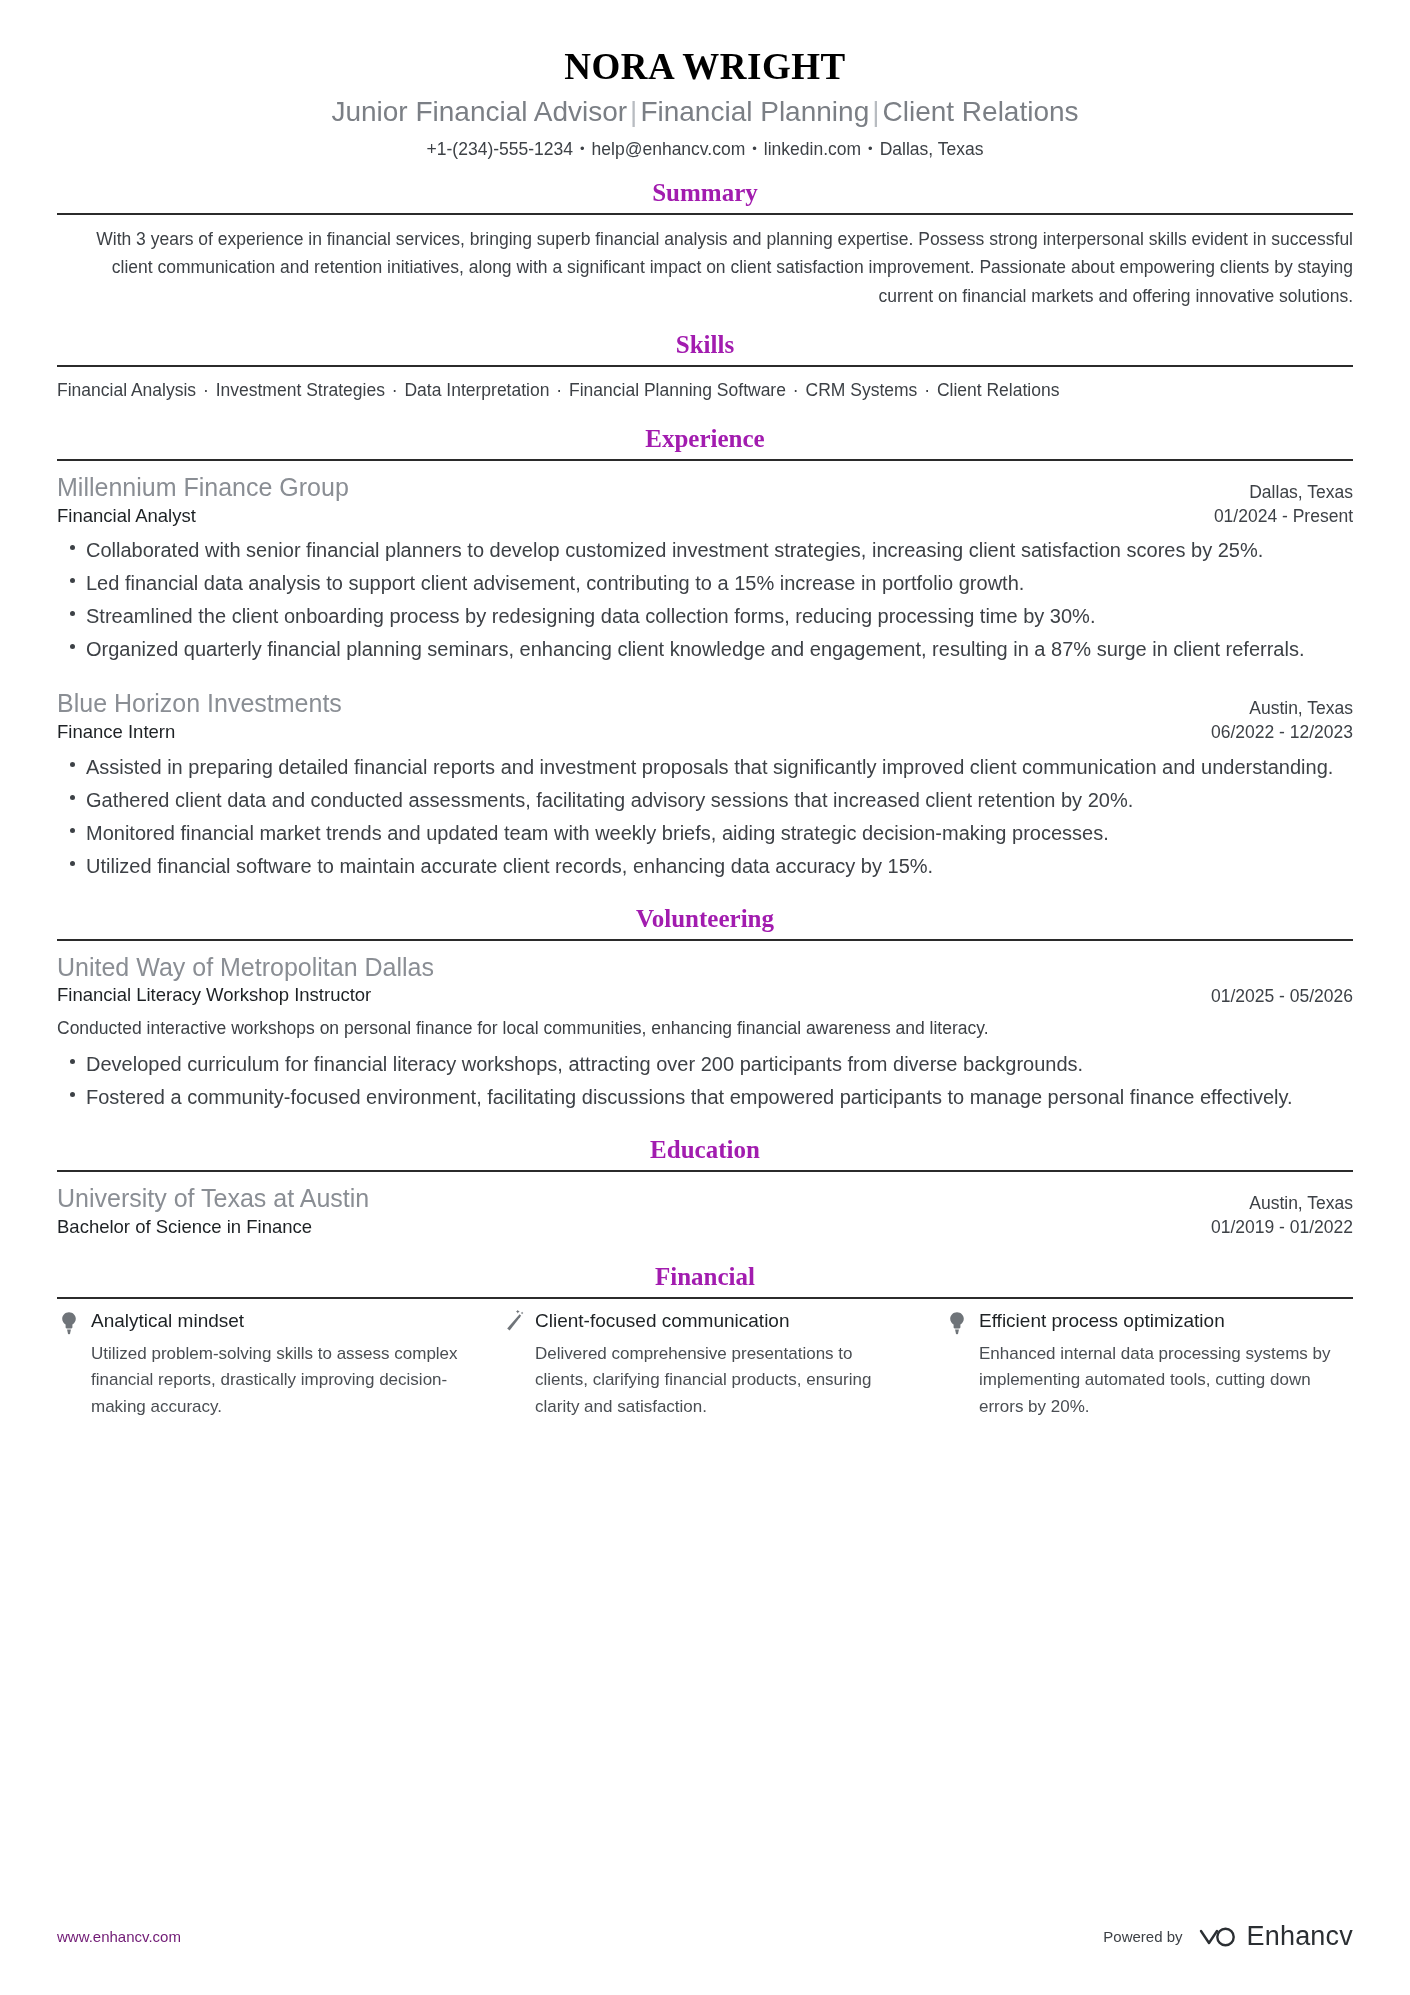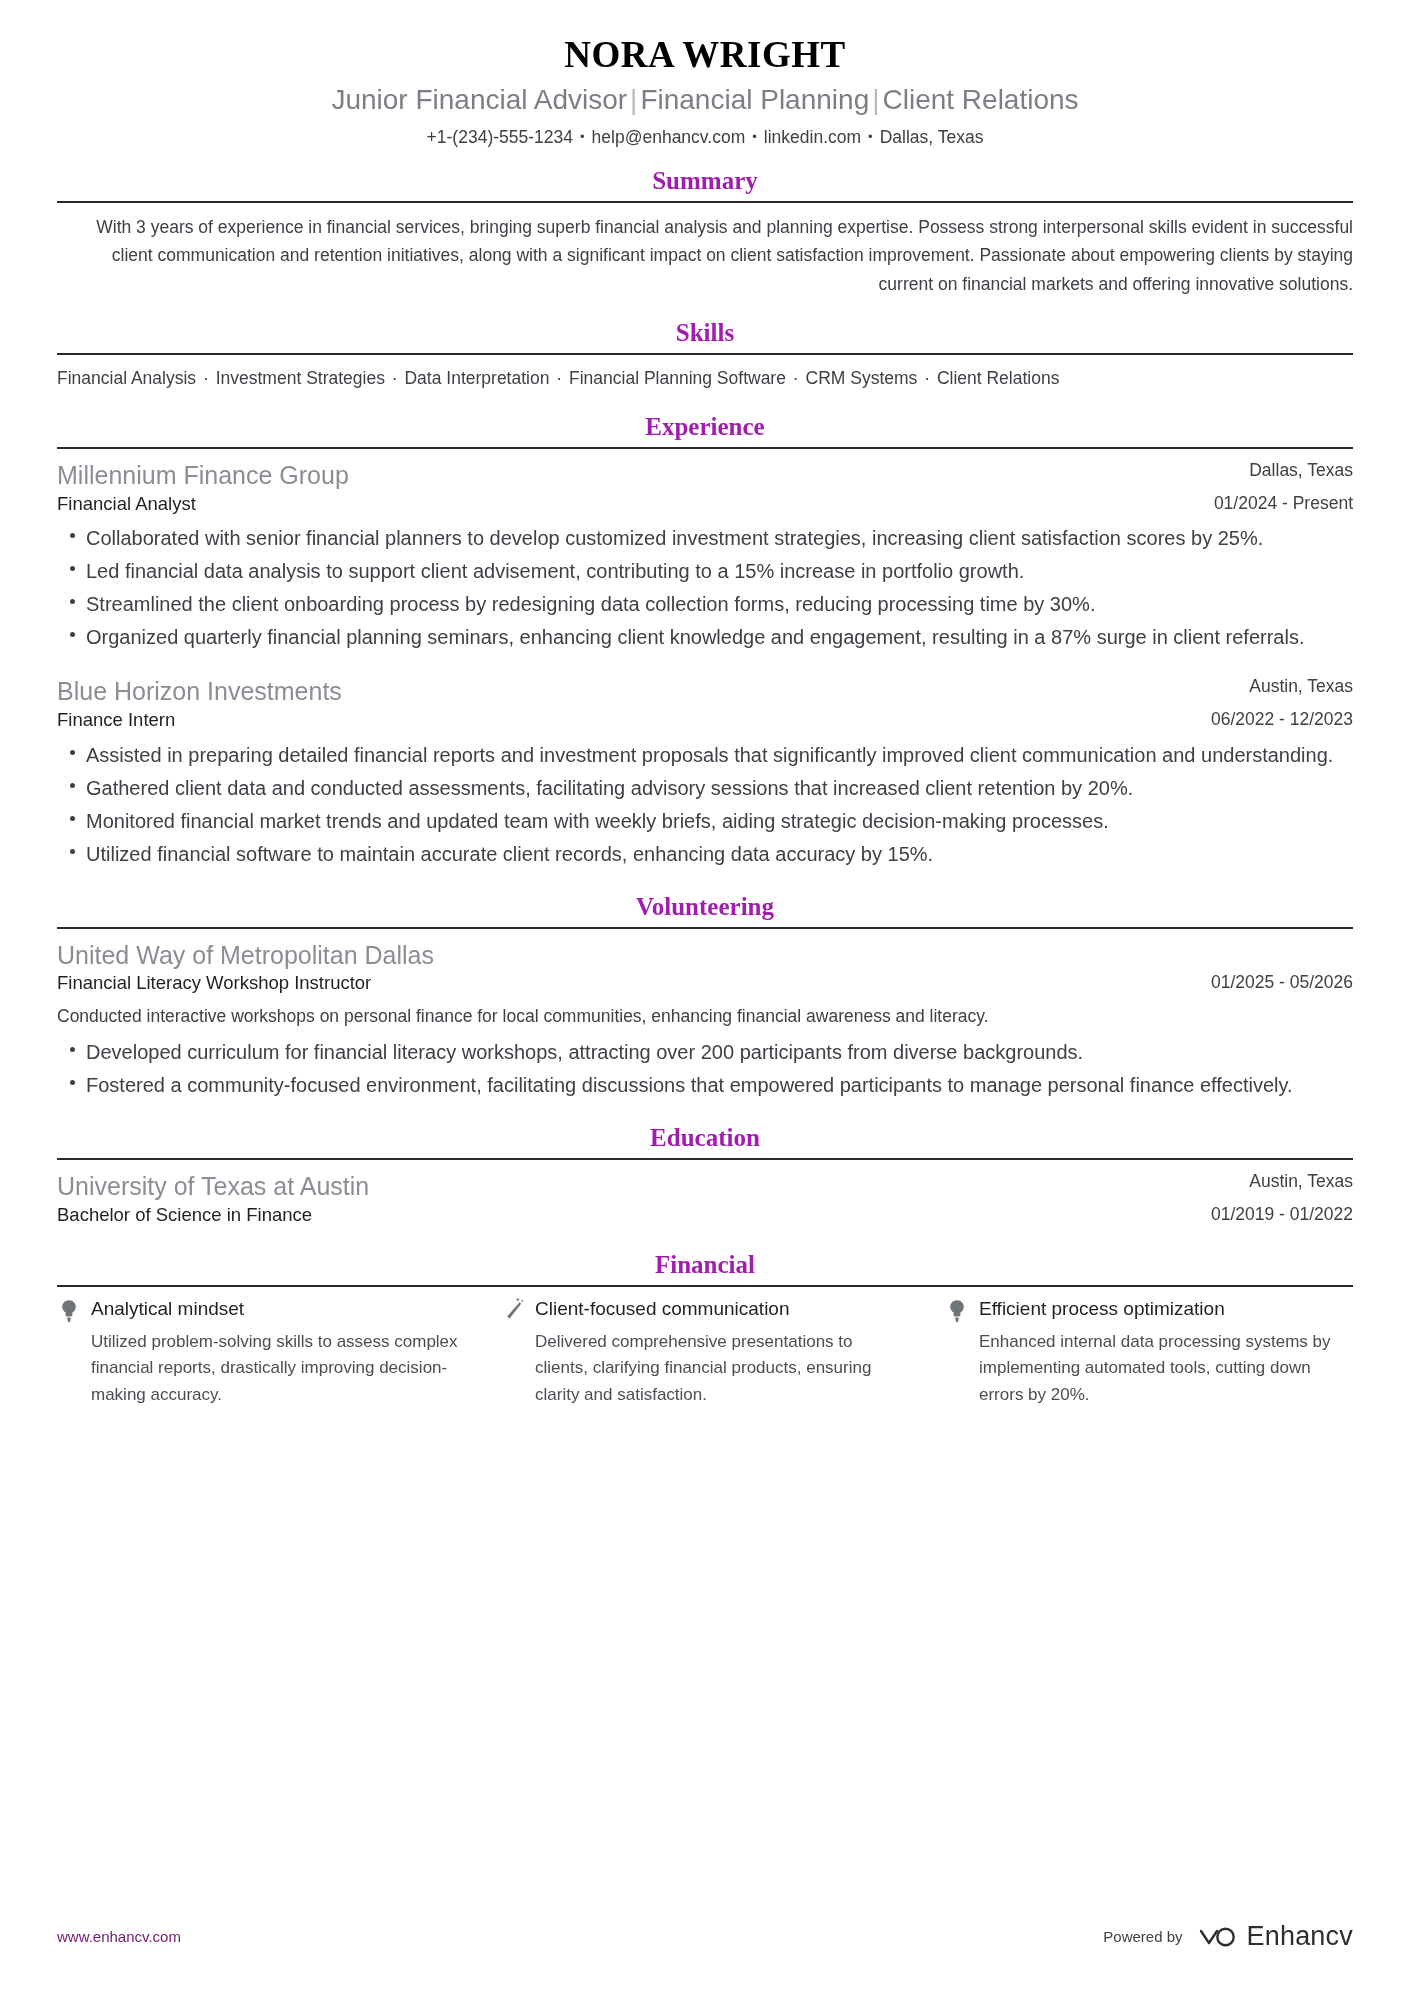--- a/index.html
+++ b/index.html
@@ -10,21 +10,21 @@
     background: #ffffff;
     font-family: "Liberation Sans", sans-serif;
     color: #33383d;
     -webkit-font-smoothing: antialiased;
   }
   .page {
     position: relative;
     width: 1410px;
     height: 1995px;
     background: #fff;
-    padding: 0 57px;
+    padding: 12px 57px;
   }
 
   
   .hdr { padding-top: 34px; text-align: center; }
   .name {
     font-family: "Liberation Serif", serif;
     font-weight: bold;
     font-size: 37px;
     letter-spacing: .5px;
     color: #000;
@@ -86,21 +86,21 @@
     color: #3d4146;
   }
   .skills-line .mid { padding: 0 2px; color: #3d4146; }
 
   
   .entry { margin-bottom: 4px; }
   .entry + .entry { margin-top: 22px; }
   .entry-row {
     display: flex;
     justify-content: space-between;
-    align-items: flex-start;
+    align-items: flex-end;
     gap: 20px;
   }
   .org {
     font-size: 25px;
     color: #8a8e94;
     font-weight: 400;
     line-height: 1.3;
   }
   .loc {
     font-size: 17.5px;

